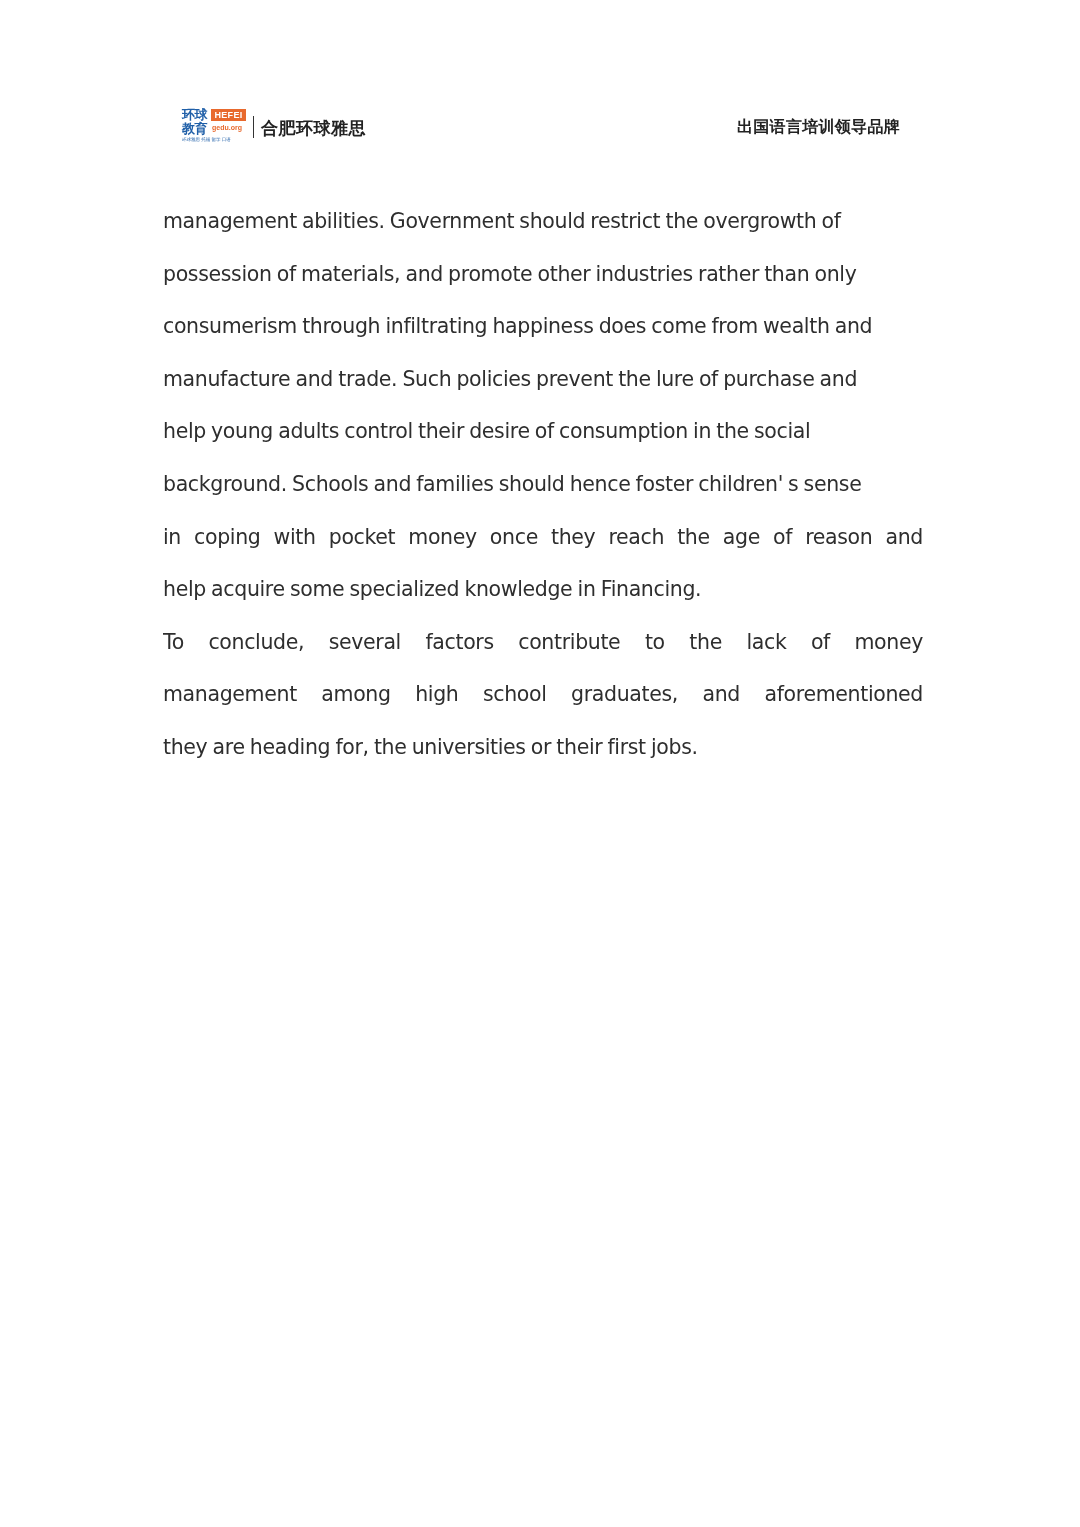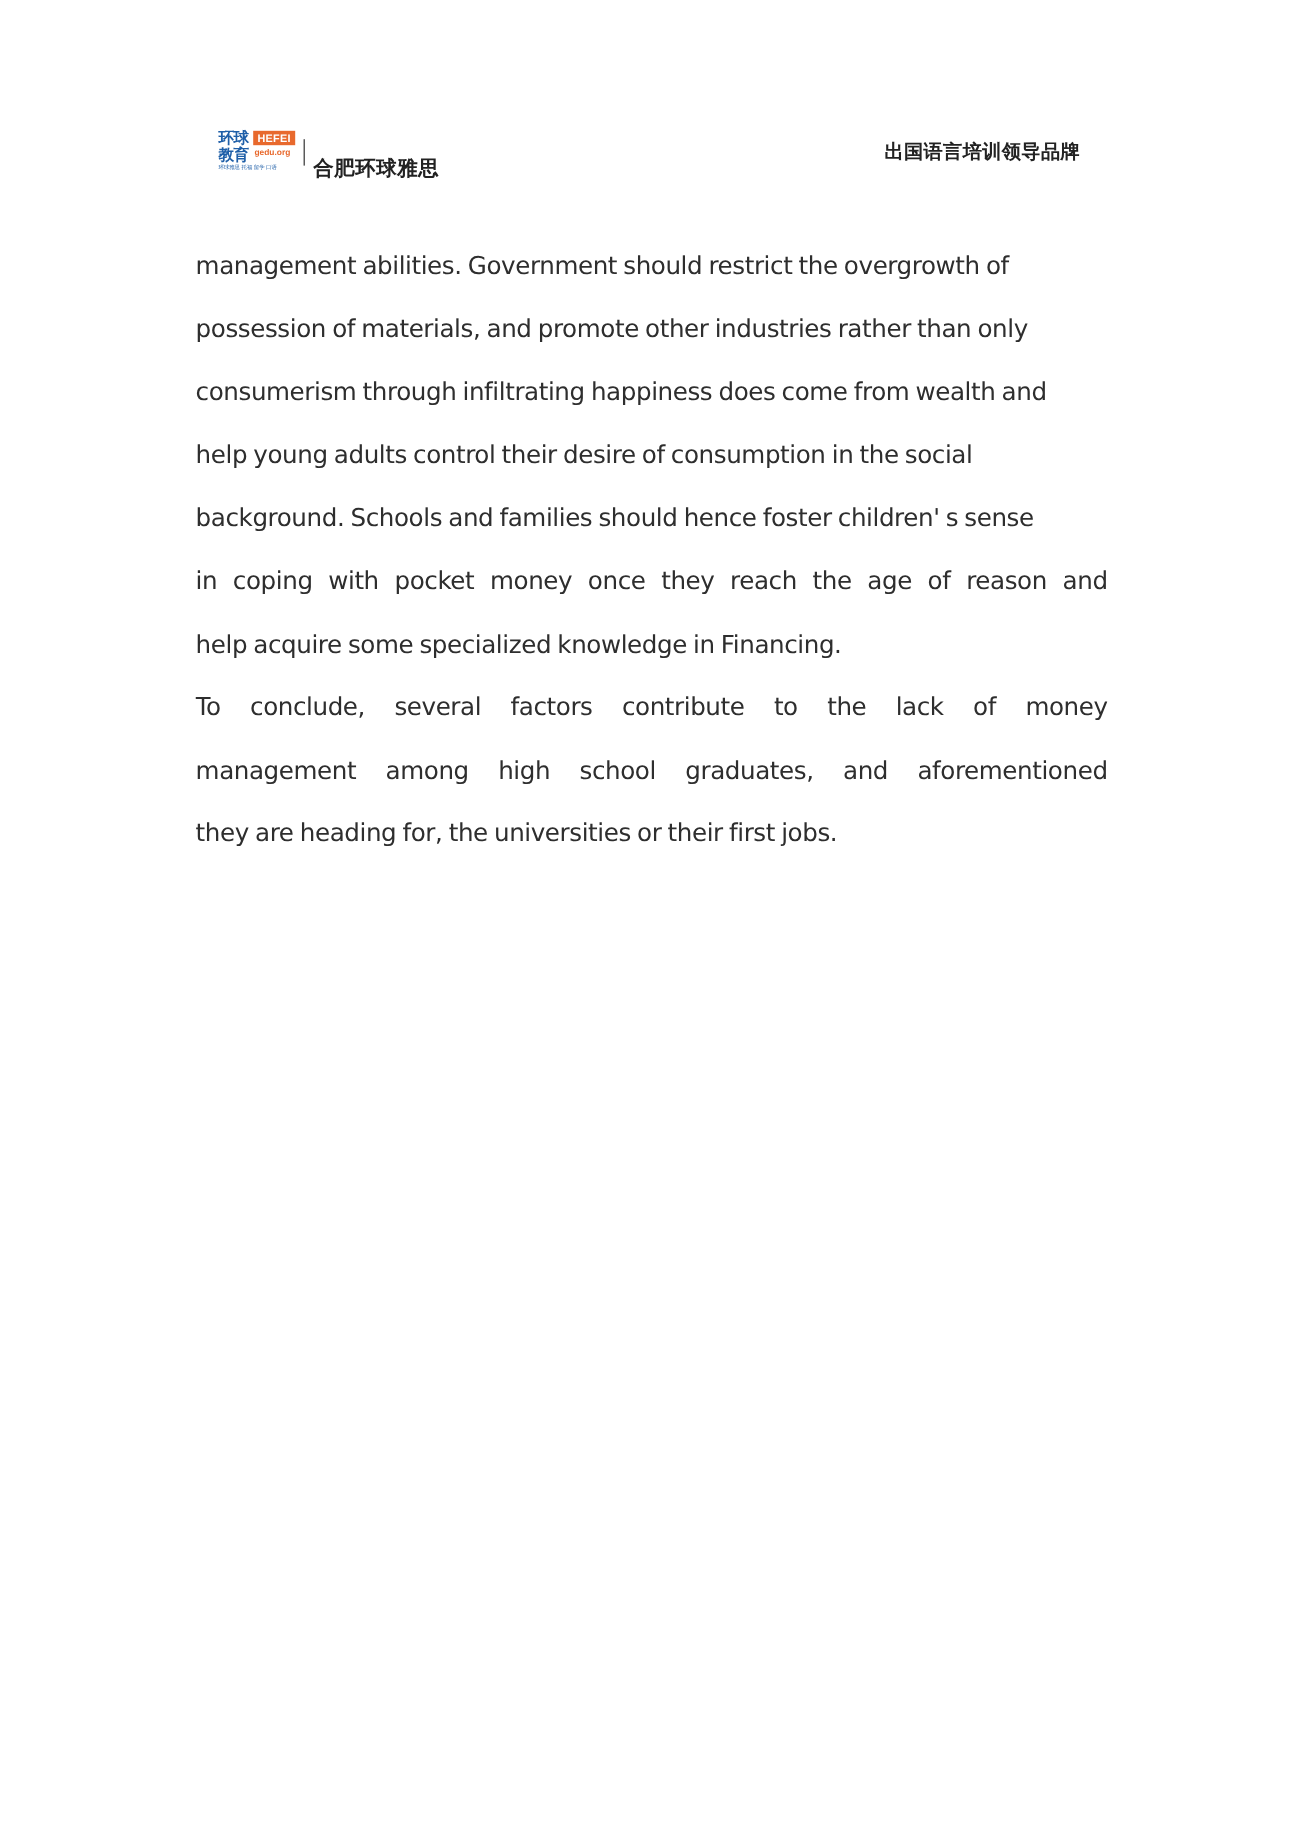--- a/index.html
+++ b/index.html
@@ -11,21 +11,21 @@
              font-weight: bold; color: #1f5fa8; letter-spacing: -0.5px; width: 28px; }
   .logo-badge { position: absolute; left: 29px; top: 1px; width: 35px; height: 12px;
                 background: #e8692d; color: #fff; font-size: 9px; font-weight: bold;
                 line-height: 12px; text-align: center; letter-spacing: 0.3px; }
   .logo-url { position: absolute; left: 30px; top: 16px; font-size: 7px; color: #e8692d;
               font-weight: bold; }
   .logo-tagline { position: absolute; left: 0; top: 29px; font-size: 4.5px; color: #1f5fa8;
                   white-space: nowrap; }
   .divider { position: absolute; left: 71px; top: 8px; width: 1px; height: 22px; background: #333; }
   .brand-name { position: absolute; left: 79px; top: 9px; font-size: 17px; font-weight: bold;
-                color: #222; font-family: "DejaVu Sans", sans-serif; letter-spacing: 0.5px; margin-top: 12px; }
+                color: #222; font-family: "DejaVu Sans", sans-serif; letter-spacing: 0.5px; }
   .slogan { position: absolute; right: 0; top: 9px; font-size: 16px; font-weight: bold;
             color: #222; font-family: "DejaVu Sans", sans-serif; letter-spacing: 0.3px; }
   .content { position: absolute; left: 163px; top: 195px; width: 760px; }
   .line { font-family: "DejaVu Sans", sans-serif; font-size: 20.5px; line-height: 52.6px;
           height: 52.6px; white-space: nowrap; color: #2e2e2e; letter-spacing: -0.35px; word-spacing: -1px; }
   .line.justify { text-align: justify; text-align-last: justify; white-space: normal; overflow: hidden; }
 </style>
 </head>
 <body>
 
@@ -38,20 +38,21 @@
   </div>
   <div class="divider"></div>
   <div class="brand-name">合肥环球雅思</div>
   <div class="slogan">出国语言培训领导品牌</div>
 </div>
 
 <div class="content">
   <div class="line">management abilities. Government should restrict the overgrowth of</div>
   <div class="line">possession of materials, and promote other industries rather than only</div>
   <div class="line">consumerism through infiltrating happiness does come from wealth and</div>
+  <div class="line">manufacture and trade. Such policies prevent the lure of purchase and</div>
   <div class="line">help young adults control their desire of consumption in the social</div>
   <div class="line">background. Schools and families should hence foster children' s sense</div>
   <div class="line justify">in coping with pocket money once they reach the age of reason and</div>
   <div class="line">help acquire some specialized knowledge in Financing.</div>
   <div class="line justify">To conclude, several factors contribute to the lack of money</div>
   <div class="line justify">management among high school graduates, and aforementioned</div>
   <div class="line">they are heading for, the universities or their first jobs.</div>
 </div>
 
 </body></html>

